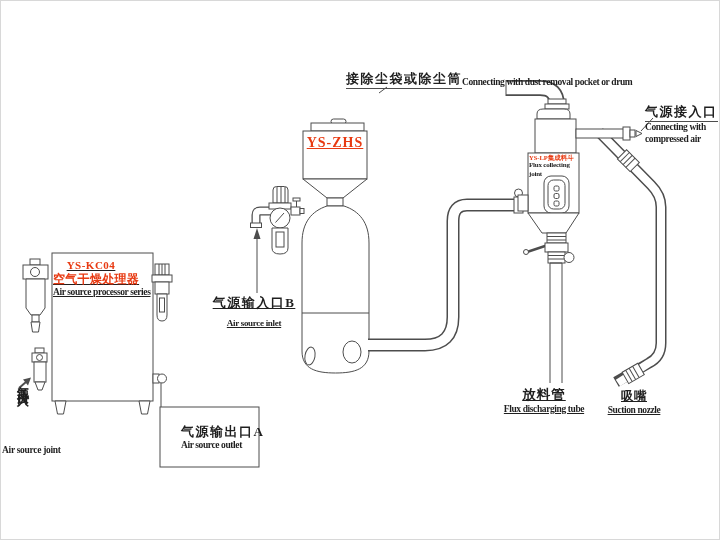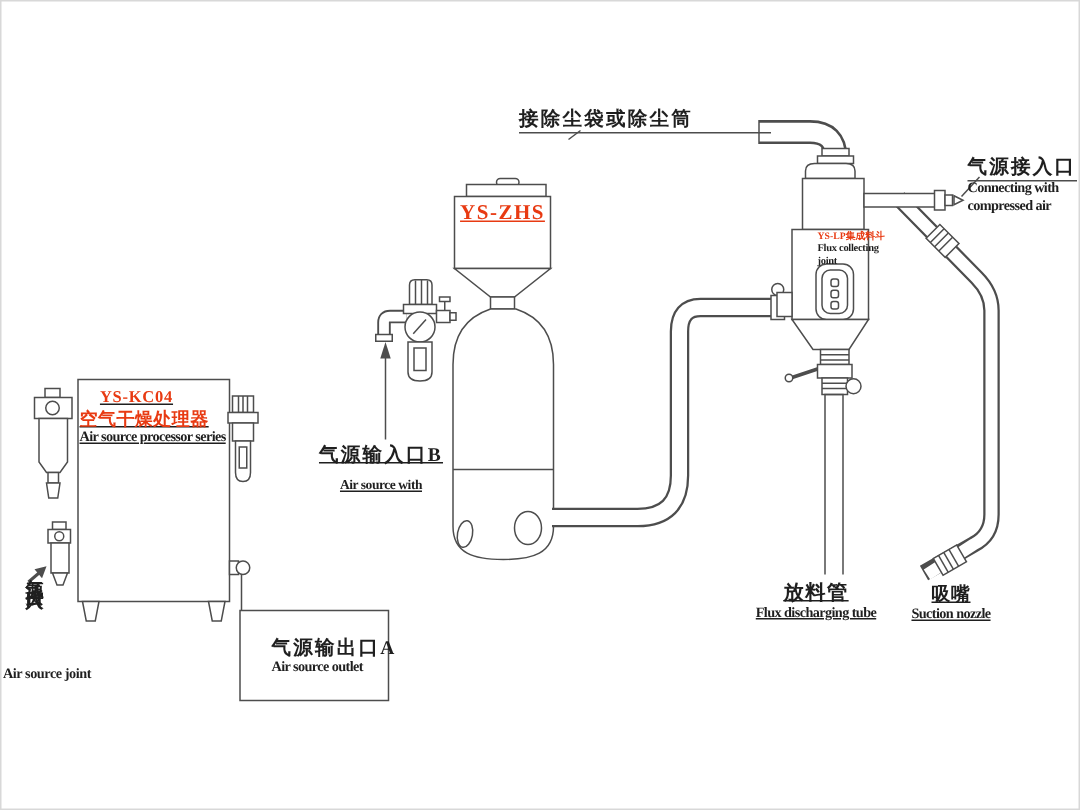--- a/index.html
+++ b/index.html
@@ -19,33 +19,33 @@
 
   .lbl { position:absolute; line-height:1.25; white-space:nowrap; }
   .center { text-align:center;text-decoration:underline; }
   .red { color:var(--red); }
   .cjk-u { display:inline-block; border-bottom:1.3px solid var(--line); padding-bottom:1px; }
 
   .cjk-13 { font-size:13px; letter-spacing:1.5px; }
   .en-sub { font-size:9.5px; letter-spacing:-0.4px; }
   .en-sub-sm { font-size:9px; letter-spacing:-0.3px; }
 
-  .dust-lbl { left:345px; top:70px; width:168px; display:flex; flex-direction:column; }
+  .dust-lbl { left:345px; top:70px; width:168px; display:flex; flex-direction:row; align-items:flex-end; }
   .air-lbl  { left:644px; top:100px; width:78px; }
   .zhs-lbl  { left:300px; top:133px; width:68px; font-size:14px; letter-spacing:1px; }
   .kc04-lbl { left:52px; top:258px; width:76px; line-height:1.2; }
   .kc04-model { font-size:11px; letter-spacing:0.5px; }
   .kc04-cn { font-size:12px; letter-spacing:0.3px; }
   .kc04-en { font-size:9.5px; letter-spacing:-0.4px; }
   .inlet-lbl { left:206px; top:294px; width:94px; }
   .inlet-lbl .en-sub-sm { margin-top:7px; }
   .outlet-lbl { left:160px; top:406px; width:97px; padding-top:17px; padding-left:20px; box-sizing:border-box; }
   .joint-cn { left:14px; top:375px; height:74px; writing-mode:vertical-rl; font-size:12px; letter-spacing:2.5px; }
   .joint-en { left:1px; top:444px; width:72px; font-size:9.5px; letter-spacing:-0.3px; }
-  .lp-lbl { left:528px; top:153px; width:56px; line-height:1.15;margin-left:16px; }
+  .lp-lbl { left:528px; top:153px; width:56px; line-height:1.15; }
   .lp-model { font-size:6.5px; letter-spacing:0; }
   .lp-en { font-size:7px; letter-spacing:-0.2px; }
   .discharge-lbl { left:486px; top:386px; width:114px; }
   .discharge-lbl .cjk { font-size:13.5px; letter-spacing:1px; }
   .nozzle-lbl { left:601px; top:388px; width:64px; }
   .nozzle-lbl .cjk { font-size:12.5px; letter-spacing:0.5px; }
 </style>
 </head>
 <body>
 
@@ -211,39 +211,40 @@
     <line class="s" x1="256" y1="236" x2="256" y2="292"></line>
     <polygon class="fd" points="252.5,238 259.5,238 256,227"></polygon>
   </g>
 
   <line class="s" x1="378" y1="92" x2="386" y2="86"></line>
   <line class="s" x1="640" y1="130" x2="652" y2="117"></line>
 </svg>
 
 <div class="lbl dust-lbl">
   <span class="cjk-13 cjk-u">接除尘袋或除尘筒</span>
+  <span class="en-sub">Connecting with dust removal pocket or drum</span>
 </div>
 
 <div class="lbl air-lbl">
   <div><span class="cjk-13 cjk-u">气源接入口</span></div>
   <div class="en-sub">Connecting with</div>
   <div class="en-sub">compressed air</div>
 </div>
 
 <div class="lbl zhs-lbl center red">YS-ZHS</div>
 
 <div class="lbl kc04-lbl center">
   <div class="kc04-model red">YS-KC04</div>
   <div class="kc04-cn red">空气干燥处理器</div>
   <div class="kc04-en">Air source processor series</div>
 </div>
 
 <div class="lbl inlet-lbl center">
   <div class="cjk-13">气源输入口B</div>
-  <div class="en-sub-sm">Air source with</div>
+  <div class="en-sub-sm">Air source inlet</div>
 </div>
 
 <div class="lbl outlet-lbl">
   <div class="cjk-13">气源输出口A</div>
   <div class="en-sub">Air source outlet</div>
 </div>
 
 <div class="lbl joint-cn">气源接入口</div>
 <div class="lbl joint-en">Air source joint</div>
 

